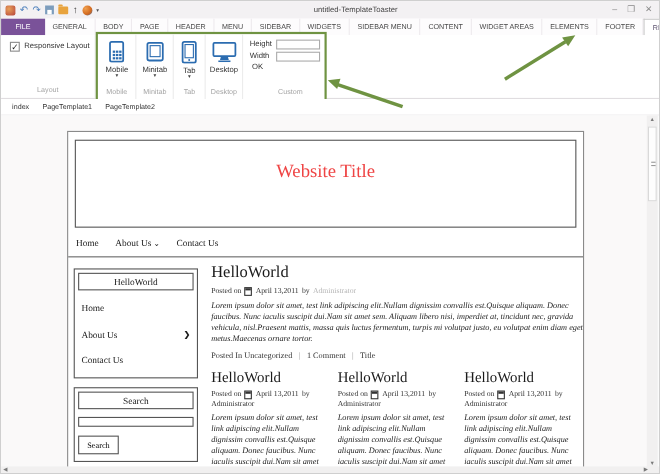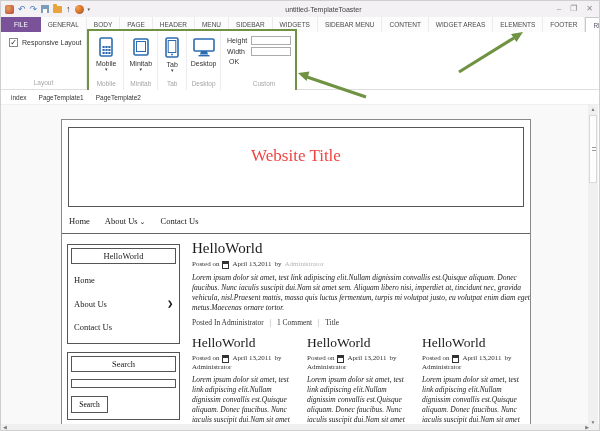--- a/index.html
+++ b/index.html
@@ -286,21 +286,21 @@
           <div class="post-title">HelloWorld</div>
           <div class="meta">
             <span>Posted on</span>
             <span class="cal-icon"></span>
             <span>April 13,2011</span>
             <span>by</span>
             <span class="author-light">Administrator</span>
           </div>
           <div class="post-body">Lorem ipsum dolor sit amet, test link adipiscing elit.Nullam dignissim convallis est.Quisque aliquam. Donec faucibus. Nunc iaculis suscipit dui.Nam sit amet sem. Aliquam libero nisi, imperdiet at, tincidunt nec, gravida vehicula, nisl.Praesent mattis, massa quis luctus fermentum, turpis mi volutpat justo, eu volutpat enim diam eget metus.Maecenas ornare tortor.</div>
           <div class="post-footer">
-            <span>Posted In Administrator</span>
+            <span>Posted In Uncategorized</span>
             <span class="sep">|</span>
             <span>1 Comment</span>
             <span class="sep">|</span>
             <span>Title</span>
           </div>
         </div>
 
         <div class="columns">
           <div class="col">
             <div class="post-title">HelloWorld</div>

